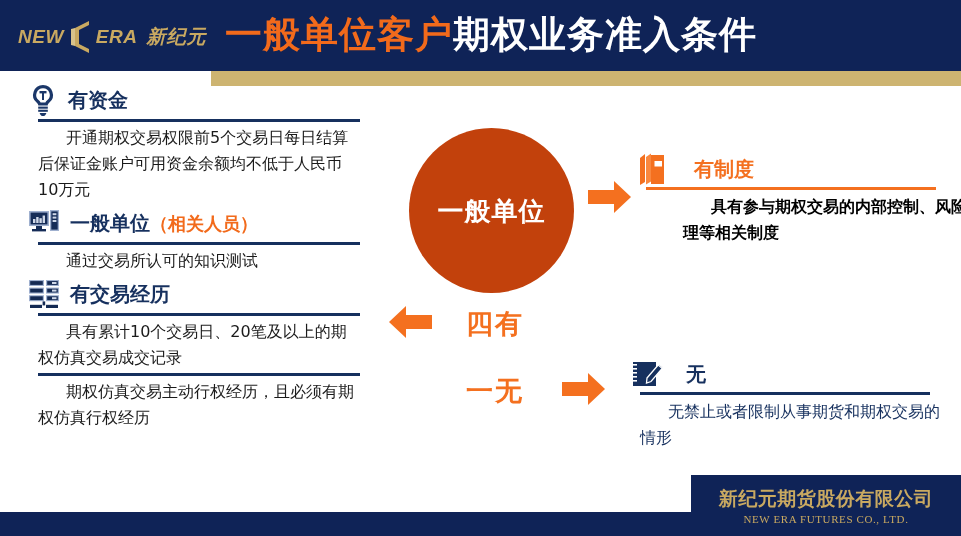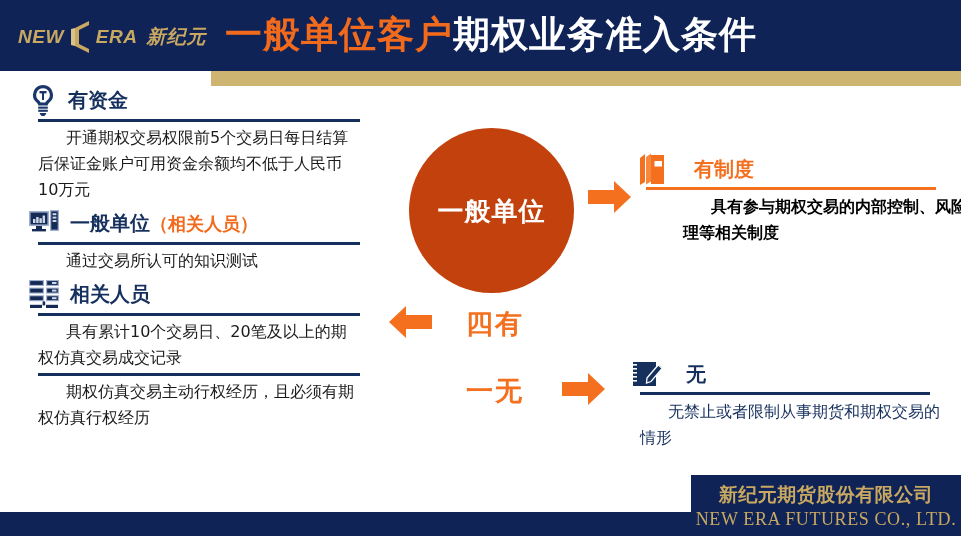--- a/index.html
+++ b/index.html
@@ -174,21 +174,21 @@
     display: flex; flex-direction: column;
     align-items: center; justify-content: center;
   }
   .fb-cn {
     font-family: "DejaVu Sans", sans-serif;
     font-weight: bold; font-size: 19px;
     color: #c9a961; letter-spacing: 0.5px;
   }
   .fb-en {
     font-family: "Liberation Serif", "DejaVu Serif", serif;
-    font-size: 18px; color: #c9a961;
+    font-size: 11px; color: #c9a961;
     letter-spacing: 0.6px; margin-top: 1px;
   }
 </style>
 </head>
 <body>
 
 <div id="slide">
 
   <div class="header-bar"></div>
 
@@ -272,21 +272,21 @@
             <rect x="19.2" y="9.7" width="10.6" height="3.8" fill="#142a53"></rect>
             <rect x="24" y="10.6" width="4.5" height="2" fill="#cfd8e8"></rect>
             <rect x="18" y="16.2" width="13" height="6" fill="#9fb0cf"></rect>
             <rect x="19.2" y="17.3" width="10.6" height="3.8" fill="#142a53"></rect>
             <rect x="24" y="18.2" width="4.5" height="2" fill="#cfd8e8"></rect>
             <rect x="14.6" y="22.4" width="2.6" height="4" fill="#142a53"></rect>
             <rect x="2" y="25.8" width="12" height="3.2" fill="#142a53"></rect>
             <rect x="18" y="25.8" width="12" height="3.2" fill="#142a53"></rect>
           </svg>
         </span>
-        <span class="blk-title"><span>相关人员</span></span>
+        <span class="blk-title"><span>有交易经历</span></span>
       </div>
       <div class="blk-rule"></div>
       <div class="blk-body">具有累计10个交易日、20笔及以上的期权仿真交易成交记录</div>
     </div>
 
     <div class="blk">
       <div class="blk-rule"></div>
       <div class="blk-body">期权仿真交易主动行权经历，且必须有期权仿真行权经历</div>
     </div>
 

